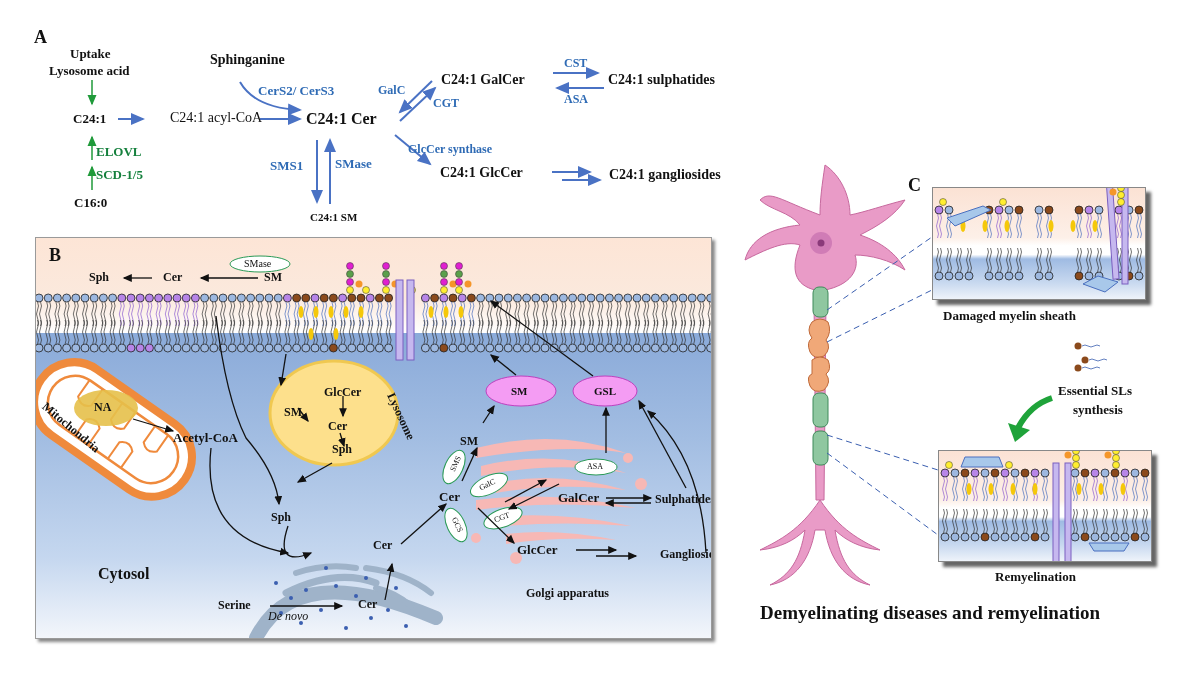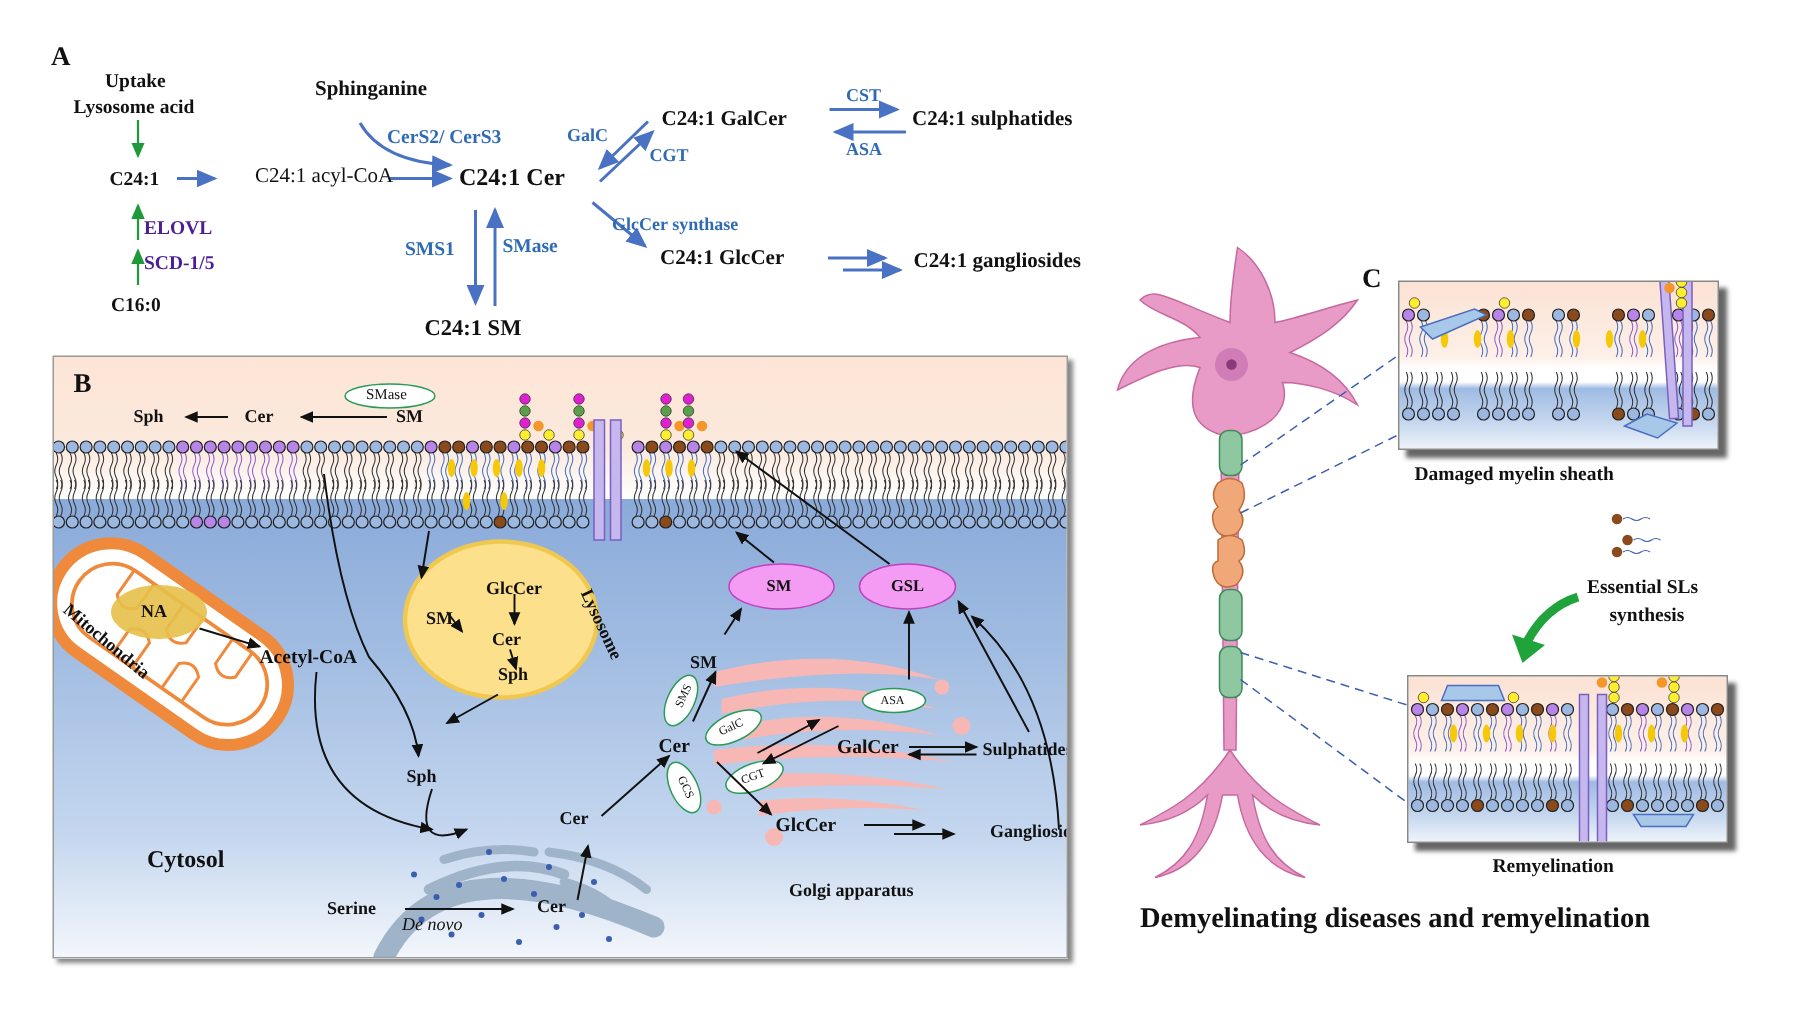--- a/index.html
+++ b/index.html
@@ -1,20 +1,20 @@
 <!DOCTYPE html>
 <html><head>
 <meta charset="utf-8">
 <style>
   html,body{margin:0;padding:0;background:#ffffff;}
   body{width:1200px;height:675px;position:relative;overflow:hidden;font-family:"Liberation Serif","DejaVu Serif",serif;}
   .t{position:absolute;white-space:nowrap;font-weight:bold;line-height:1;}
   .blk{color:#111;}
   .blu{color:#2f6bb5;}
-  .grn{color:#4c1d95;}
+  .grn{color:#15803d;}
   svg{position:absolute;left:0;top:0;}
   .panelB{position:absolute;left:35px;top:237px;width:675px;height:400px;border:1px solid #9a9a9a;box-shadow:3px 3px 3px #888;overflow:hidden;
     background:linear-gradient(to bottom,#fde5d6 0px,#fbe9dd 60px,#ffffff 95px,#ffffff 92px,#8aaad9 95px,#a2bde2 200px,#c5d7ef 320px,#f3f6fb 400px);}
   .boxC{position:absolute;border:1px solid #888;box-shadow:5px 5px 3px #666;overflow:hidden;
     background:linear-gradient(to bottom,#fbe2d4 0%,#fdf0e8 45%,#ffffff 52%,#ffffff 60%,#9fbbe3 64%,#c7d8ef 85%,#eef3fa 100%);}
   .ital{font-style:italic;font-weight:normal;}
 </style>
 </head>
 <body>
 
@@ -50,21 +50,21 @@
   <span class="t blk" style="left:73px;top:112px;font-size:13px;text-align:center;">C24:1</span>
   <span class="t grn" style="left:96px;top:145px;font-size:13px;">ELOVL</span>
   <span class="t grn" style="left:96px;top:168px;font-size:13px;">SCD-1/5</span>
   <span class="t blk" style="left:74px;top:196px;font-size:13px;">C16:0</span>
   <span class="t blk" style="left:150px;top:111px;font-size:14px;font-weight:normal;margin-left:20px;">C24:1 acyl-CoA</span>
   <span class="t blk" style="left:210px;top:53px;font-size:14px;">Sphinganine</span>
   <span class="t blu" style="left:258px;top:84px;font-size:13px;">CerS2/ CerS3</span>
   <span class="t blk" style="left:306px;top:111px;font-size:16px;">C24:1 Cer</span>
   <span class="t blu" style="left:270px;top:159px;font-size:13px;text-align:right;">SMS1</span>
   <span class="t blu" style="left:335px;top:157px;font-size:13px;">SMase</span>
-  <span class="t blk" style="left:283px;top:212px;font-size:15px;text-align:right;">C24:1 SM</span>
+  <span class="t blk" style="left:310px;top:212px;font-size:11px;text-align:right;">C24:1 SM</span>
   <span class="t blu" style="left:378px;top:84px;font-size:12px;">GalC</span>
   <span class="t blu" style="left:433px;top:97px;font-size:12px;">CGT</span>
   <span class="t blk" style="left:441px;top:73px;font-size:14px;">C24:1 GalCer</span>
   <span class="t blu" style="left:564px;top:57px;font-size:12px;">CST</span>
   <span class="t blu" style="left:564px;top:93px;font-size:12px;">ASA</span>
   <span class="t blk" style="left:608px;top:73px;font-size:14px;">C24:1 sulphatides</span>
   <span class="t blu" style="left:408px;top:143px;font-size:12px;">GlcCer synthase</span>
   <span class="t blk" style="left:440px;top:166px;font-size:14px;">C24:1 GlcCer</span>
   <span class="t blk" style="left:609px;top:168px;font-size:14px;">C24:1 gangliosides</span>
 </div>

